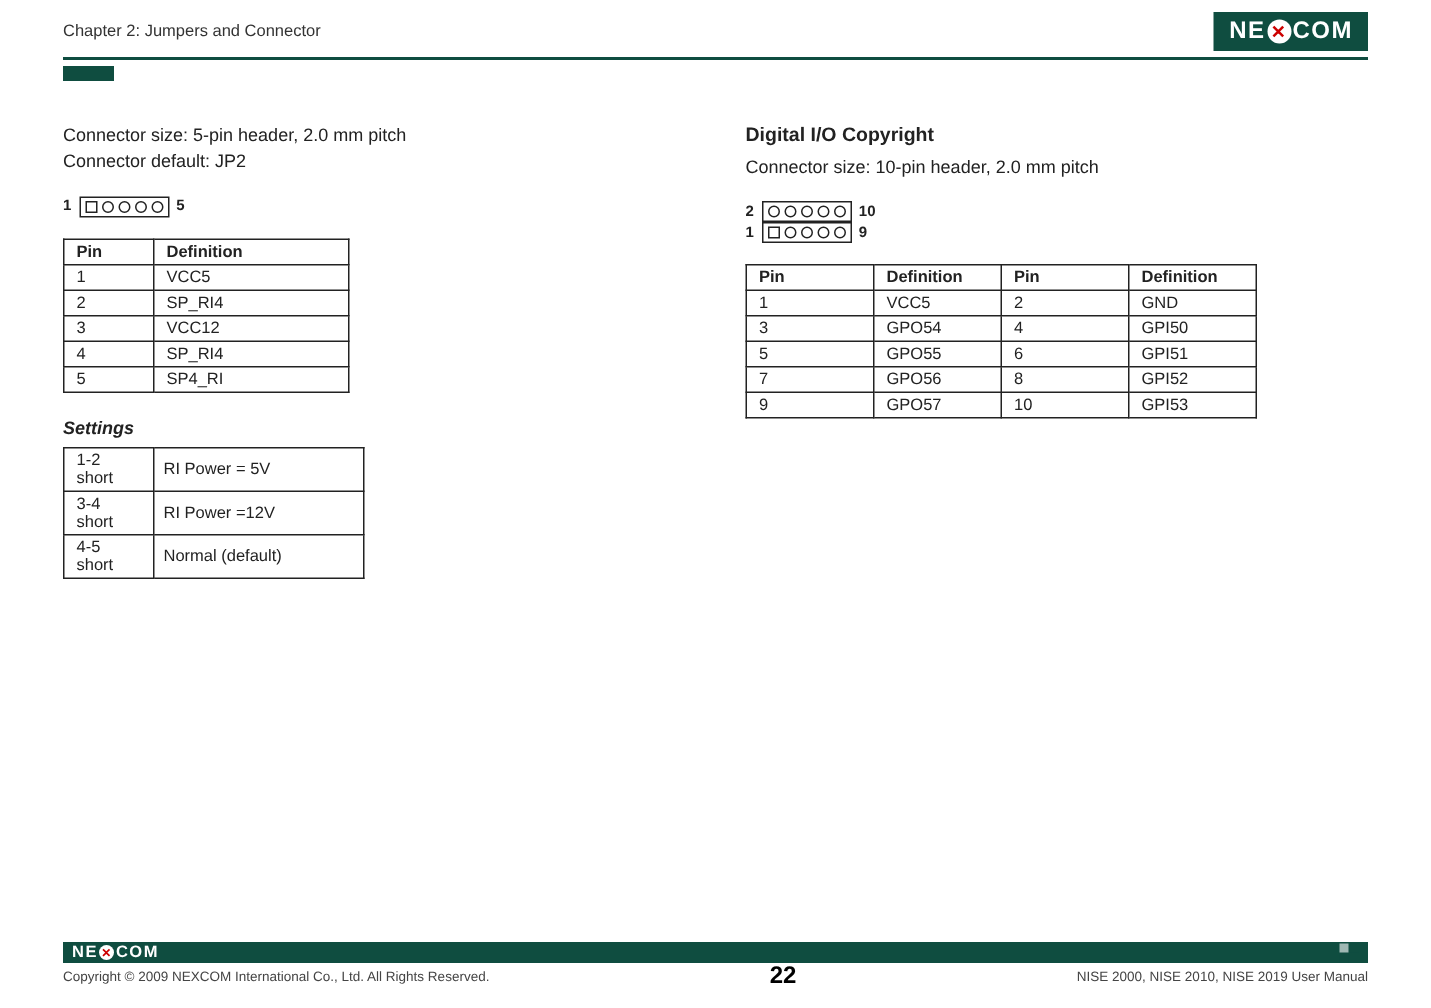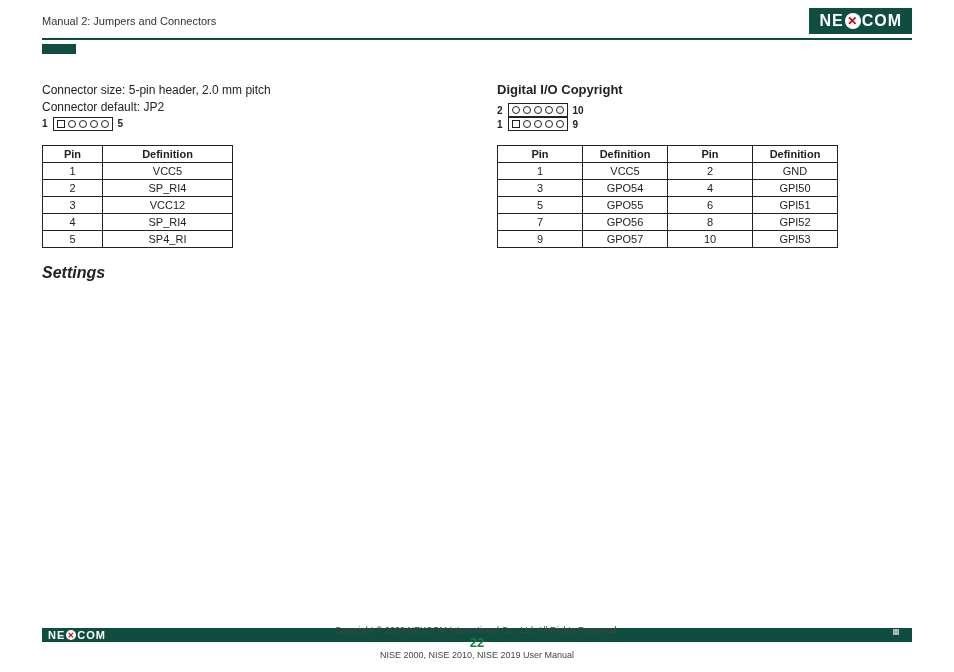--- a/index.html
+++ b/index.html
@@ -29,61 +29,61 @@
   .tab-mark {
     width: 34px; height: 10px; background: #0f4d40;
     margin: 4px 0 0 42px;
   }
   .content {
     display: flex; gap: 40px;
     padding: 28px 42px 0 42px;
   }
   .col { flex: 1; }
   h3 { font-size: 13px; font-weight: bold; margin-bottom: 6px; }
-  .desc { font-size: 12px; line-height: 1.45; }
+  .desc { font-size: 12px; line-height: 1.45; margin-bottom: 14px; }
   .pin-diagram { display:flex; align-items:center; gap:5px; margin-bottom:14px; font-size:10px; font-weight:bold;}
   .pin-row { display:flex; border:1px solid #222; padding:2px 3px; gap:3px; }
   .pin-sq { width:8px; height:8px; border:1px solid #222; }
   .pin-o { width:8px; height:8px; border:1px solid #222; border-radius:50%; }
   .dual-diagram { display:flex; flex-direction:column; gap:0; margin-bottom:14px;}
   .diagram-line { display:flex; align-items:center; gap:5px; font-size:10px; font-weight:bold;}
 
   table { border-collapse: collapse; margin-bottom: 16px; }
-  th, td { border: 1px solid #222; font-size: 11px; padding: 2px 8px; text-align:center; }
+  th, td { border: 1px solid #222; font-size: 11px; padding: 2px 8px; text-align:left; }
   th { font-weight: bold; }
   .tbl-com4 th:nth-child(1), .tbl-com4 td:nth-child(1){ width:60px;}
   .tbl-com4 th:nth-child(2), .tbl-com4 td:nth-child(2){ width:130px;}
   .tbl-settings td:nth-child(1){ width:60px;}
   .tbl-settings td:nth-child(2){ width:140px; text-align:left; padding-left:6px;}
   .tbl-dio th, .tbl-dio td { width:85px; }
 
-  .settings-h { font-weight:bold; font-style:italic; font-size:16px; margin-bottom:6px; color:#222;}
+  .settings-h { font-weight:bold; font-style:italic; font-size:12px; margin-bottom:6px; color:#222;}
   
   .footer-bar {
     position:absolute; left:42px; right:42px; bottom:30px;
     height:14px; background:#0f4d40;
     display:flex; align-items:center; padding:0 6px;
   }
   .footer-logo { color:#fff; font-weight:bold; font-size:11px; letter-spacing:1px; display:flex;align-items:center;}
   .footer-logo .x { color:#c00; background:#fff; border-radius:50%; width:10px;height:10px;display:inline-flex;align-items:center;justify-content:center;font-size:8px;margin:0 1px;}
   .footer-squares { margin-left:auto; display:grid; grid-template-columns:6px 6px; grid-template-rows:6px 6px; gap:1px;}
   .fsq { background:#0f4d40; width:6px;height:6px;}
   .fsq.lite{ background:#9fb8b3;}
   .footer-text {
     position:absolute; left:42px; right:42px; bottom:12px;
     display:flex; justify-content:space-between; align-items:center;
-    font-size:9px; color:#444;flex-direction:column;
-  }
-  .page-num { font-weight:bold; font-size:13px; color:#15803d;}
+    font-size:9px; color:#444;
+  }
+  .page-num { font-weight:bold; font-size:16px; color:#000000;}
 </style>
 </head>
 <body>
 
 <div class="header">
-  <div class="chapter">Manual 2: Jumpers and Connectors</div>
+  <div class="chapter">Chapter 2: Jumpers and Connector</div>
   <div class="logo-top">
     <span>NE</span>
     <span class="x">✕</span>
     <span>COM</span>
   </div>
 </div>
 <div class="rule-top"></div>
 <div class="tab-mark"></div>
 
 <div class="content">
@@ -125,25 +125,42 @@
             <td>4</td>
             <td>SP_RI4</td>
           </tr>
       <tr>
             <td>5</td>
             <td>SP4_RI</td>
           </tr>
     </tbody>
       </table>
     <div class="settings-h">Settings</div>
+    <table class="tbl-settings">
+      <tbody>
+          <tr>
+            <td>1-2 short</td>
+            <td>RI Power = 5V</td>
+          </tr>
+      <tr>
+            <td>3-4 short</td>
+            <td>RI Power =12V</td>
+          </tr>
+      <tr>
+            <td>4-5 short</td>
+            <td>Normal (default)</td>
+          </tr>
+    </tbody>
+      </table>
   </div>
 
   <div class="col">
     <h3>Digital I/O Copyright</h3>
     <div class="desc">
+      <div>Connector size:  10-pin header, 2.0 mm pitch</div>
     </div>
     <div class="dual-diagram">
       <div class="diagram-line">
         <span>2</span>
         <span class="pin-row">
           <span class="pin-o"></span>
             <span class="pin-o"></span>
             <span class="pin-o"></span>
             <span class="pin-o"></span>
             <span class="pin-o"></span>

